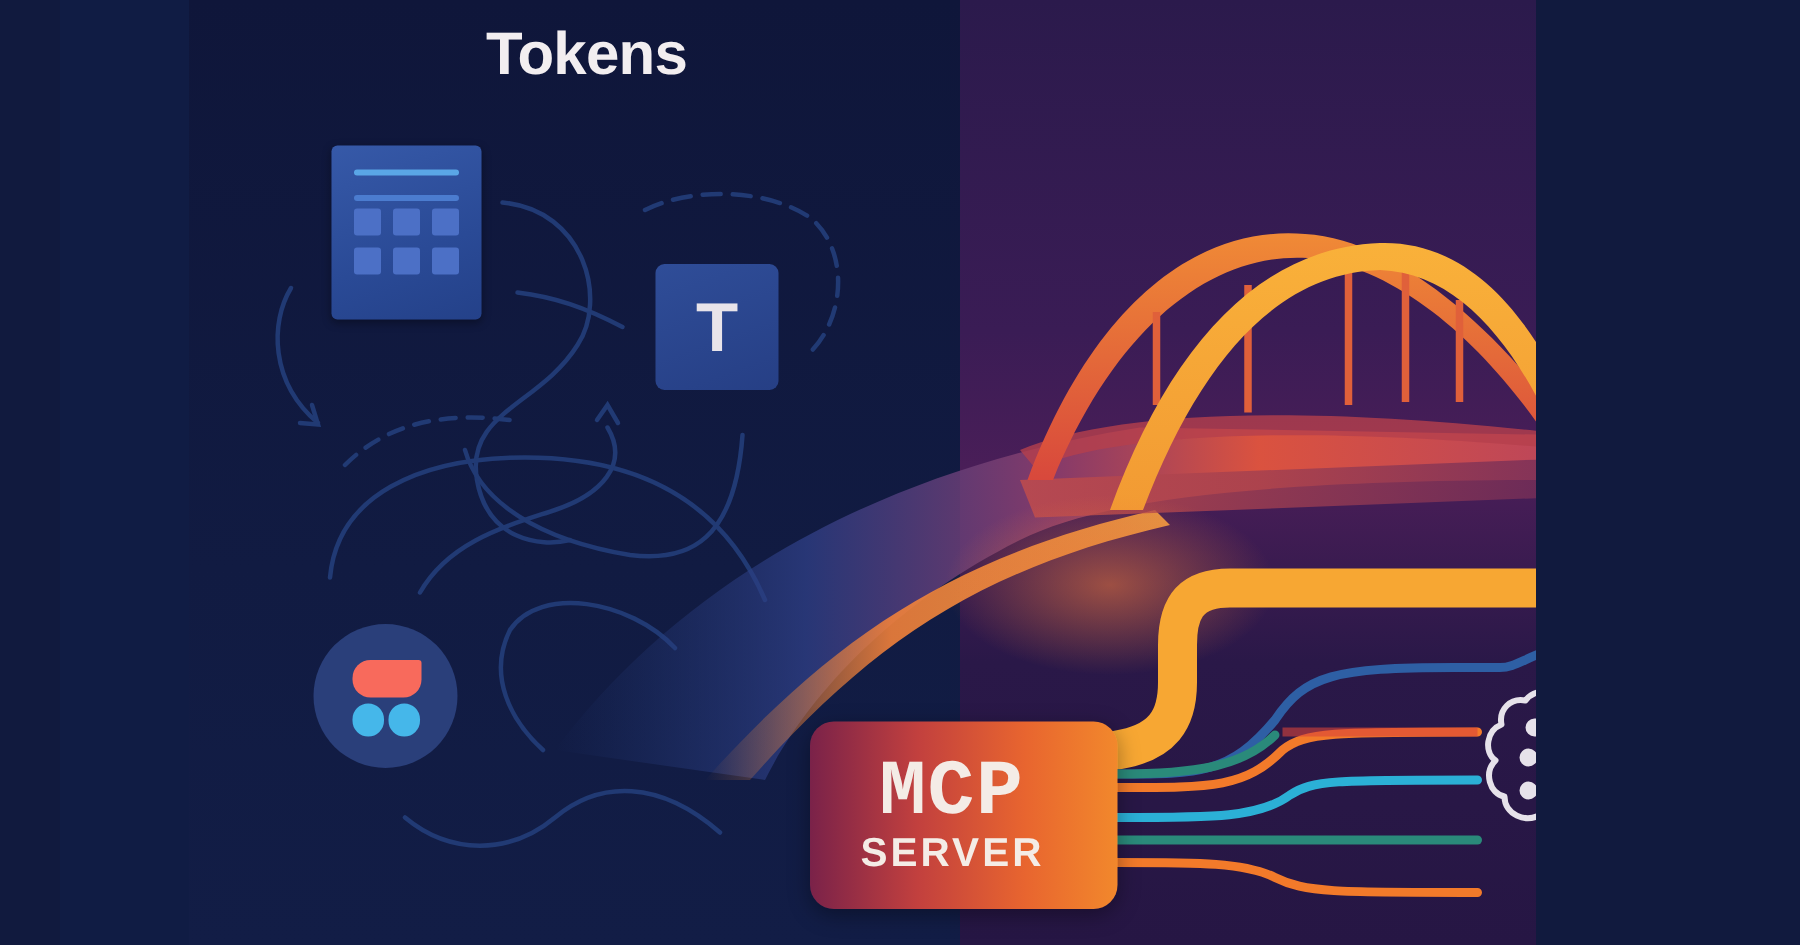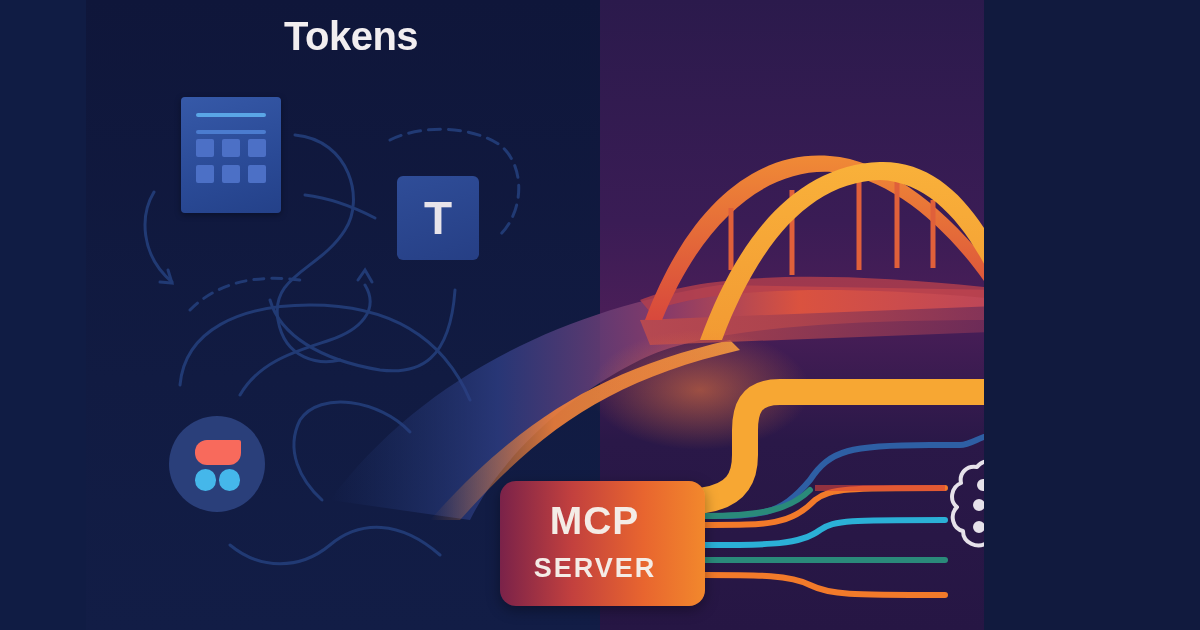--- a/index.html
+++ b/index.html
@@ -1,37 +1,37 @@
 <!DOCTYPE html>
 <html><head>
 <meta charset="utf-8">
 <style>
   html, body { margin:0; padding:0; }
   body { width:1200px; height:630px; overflow:hidden; position:relative; background:#111a3e; font-family:"Liberation Sans", sans-serif; }
-  .stage { position:absolute; inset:0; width:984px; height:630px; overflow:hidden; }
+  .stage { position:absolute; inset:0; width:984px; height:630px; overflow:hidden;margin-left:40px; }
   .bg-left-strip { position:absolute; left:0; top:0; width:86px; height:630px; background:#101c44; }
   .bg-left { position:absolute; left:86px; top:0; width:514px; height:630px; background:linear-gradient(180deg,#0f163a 0%,#111b42 60%,#121d46 100%); }
   .bg-right { position:absolute; left:600px; top:0; width:513px; height:630px; background:linear-gradient(180deg,#2b1a4c 0%,#3a1c55 35%,#4a1e58 50%,#2a1848 70%,#261644 100%); }
   .bg-right-strip { position:absolute; left:1113px; top:0; width:87px; height:630px; background:linear-gradient(180deg,#3a1e52 0%,#4c1f58 40%,#231744 60%,#221744 100%); }
   .heading { position:absolute; top:14px; color:#f2eef0; font-weight:700; font-size:40px; letter-spacing:-0.5px; }
   .heading.left { left:284px; }
   .heading.right { left:675px; }
   svg.art { position:absolute; left:0; top:0; }
   .calc { position:absolute; left:181px; top:97px; width:100px; height:116px; border-radius:4px; background:linear-gradient(160deg,#3659a8 0%,#2a4a96 60%,#244189 100%); box-shadow:0 2px 6px rgba(0,0,0,.35); }
   .calc .bar1 { position:absolute; left:15px; top:16px; width:70px; height:4px; border-radius:2px; background:#5aa6e6; }
   .calc .bar2 { position:absolute; left:15px; top:33px; width:70px; height:4px; border-radius:2px; background:#4b7ccf; }
   .calc .keys { position:absolute; left:15px; top:42px; width:70px; display:grid; grid-template-columns:repeat(3,18px); column-gap:8px; row-gap:8px; }
   .calc .key { width:18px; height:18px; border-radius:2px; background:#4c70c6; }
   .tbox { position:absolute; left:397px; top:176px; width:82px; height:84px; border-radius:6px; background:linear-gradient(160deg,#2f4d98 0%,#263f85 100%); display:flex; align-items:center; justify-content:center; color:#e8e4ea; font-weight:700; font-size:46px; }
   .figma { position:absolute; left:169px; top:416px; width:96px; height:96px; border-radius:50%; background:#2a3f7a; }
   .figma .top { position:absolute; left:26px; top:24px; width:46px; height:25px; background:#f86a5c; border-radius:12px 0 12px 12px; border-top-right-radius:2px; }
   .figma .bl { position:absolute; left:26px; top:53px; width:21px; height:22px; border-radius:11px 11px 11px 11px; background:#45b7ea; }
   .figma .br { position:absolute; left:50px; top:53px; width:21px; height:22px; border-radius:11px; background:#45b7ea; }
   .mcp { position:absolute; left:500px; top:481px; width:205px; height:125px; border-radius:16px; background:linear-gradient(90deg,#7a2249 0%,#c2403e 35%,#e8652f 70%,#f2882c 100%); box-shadow:0 4px 14px rgba(0,0,0,.35); color:#f4ece6; text-align:center; font-weight:700; }
-  .mcp .l1 { position:absolute; left:0; right:16px; top:18px; font-size:39px; letter-spacing:1px; }
+  .mcp .l1 { position:absolute; left:0; right:16px; top:18px; font-size:52px; letter-spacing:1px;font-family:Liberation Mono, monospace; }
   .mcp .l2 { position:absolute; left:0; right:15px; top:72px; font-size:27px; letter-spacing:2px; }
 </style>
 </head>
 <body>
 
 <div class="stage">
   <div class="bg-left-strip"></div>
   <div class="bg-left"></div>
   <div class="bg-right"></div>
   <div class="bg-right-strip"></div>

